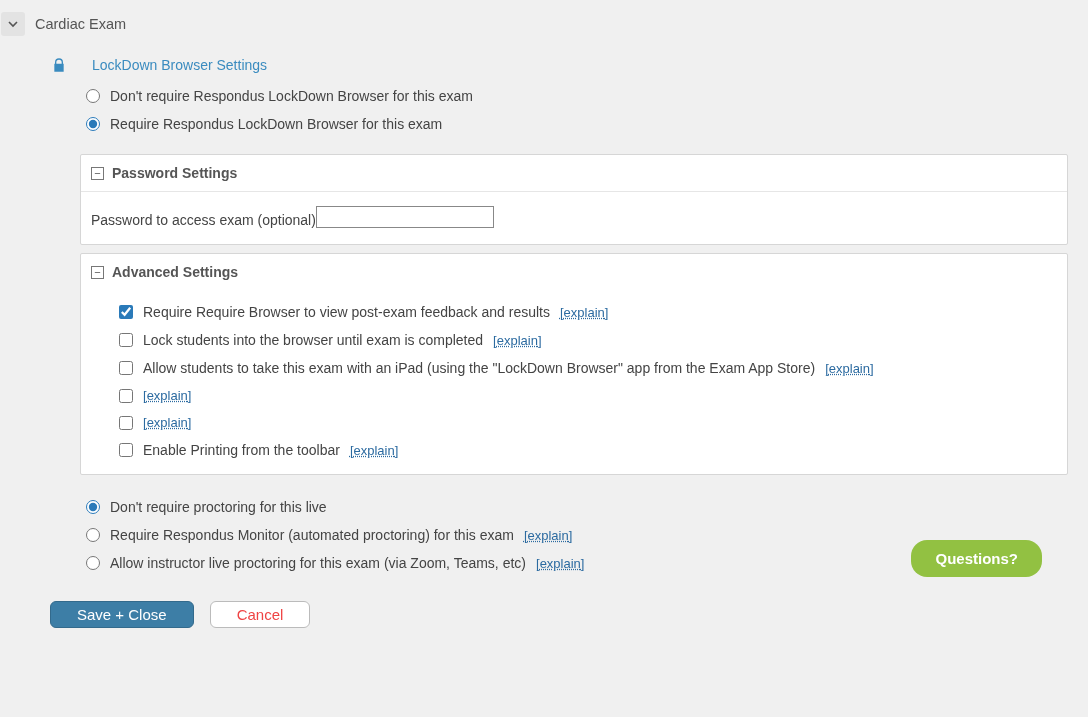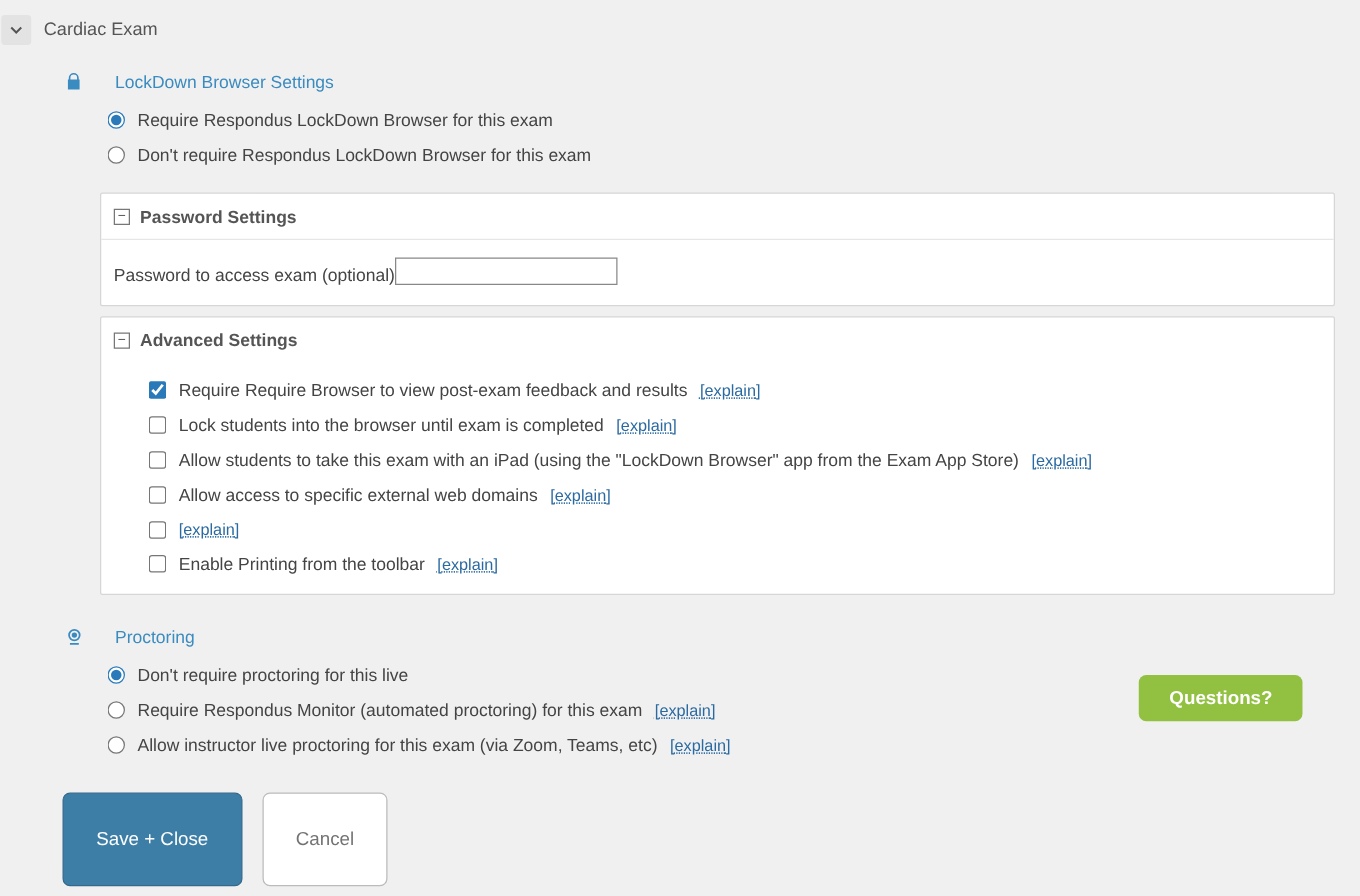--- a/index.html
+++ b/index.html
@@ -101,35 +101,35 @@
     cursor:pointer;
   }
   .explain::before{content:"[";}
   .explain::after{content:"]";}
 
   .proctoring { margin-top:24px; }
 
   .btn-row { display:flex; gap:16px; margin-top:30px; padding-left:0;}
   .btn {
     border-radius:6px;
-    padding:28px 26px;
+    padding:4px 26px;
     font-size:15px;
     cursor:pointer;
     border:1px solid transparent;
   }
   .btn-save { background:#3d7ea6; color:#fff; border-color:#336a8c;}
-  .btn-cancel { background:#fff; color:#737373; border-color:#bbb;}
+  .btn-cancel { background:#fff; color:#ef4444; border-color:#bbb;}
 
   .questions {
     position:absolute;
     right:46px;
     bottom:140px;
     background:#92c142;
     color:#fff;
-    border-radius:6px;
+    border-radius:16px;
     padding:10px 24px;
     font-size:15px;
     font-weight:600;
     cursor:pointer;
   }
 </style>
 </head>
 <body>
 
 <div class="wrap">
@@ -148,26 +148,26 @@
       <span class="section-icon">
         <svg viewBox="0 0 24 24" width="16" height="16" fill="#3a8bbf">
             <path d="M6 10V8a6 6 0 0112 0v2h1v12H5V10h1zm2 0h8V8a4 4 0 00-8 0v2z"></path>
           </svg>
       </span>
       <span class="label">LockDown Browser Settings</span>
     </div>
 
     <div class="radio-list">
       <div class="radio-row">
+        <input type="radio" name="ldb" style="">
+        <label>Don't require Respondus LockDown Browser for this exam</label>
+      </div>
+      <div class="radio-row">
         <input type="radio" name="ldb" checked="" style="">
         <label>Require Respondus LockDown Browser for this exam</label>
-      </div>
-      <div class="radio-row">
-        <input type="radio" name="ldb" style="">
-        <label>Don't require Respondus LockDown Browser for this exam</label>
       </div>
     </div>
 
     <div class="panel">
       <div class="panel-head">
         <div class="minus-box">−</div>
         <div class="panel-title">Password Settings</div>
       </div>
       <div class="panel-body">
         <div class="pw-row">
@@ -194,47 +194,36 @@
               <span>Lock students into the browser until exam is completed</span> 
               <span class="explain">explain</span>
             </div>
             <div class="check-row">
               <input type="checkbox" style="">
               <span>Allow students to take this exam with an iPad (using the "LockDown Browser" app from the Exam App Store)</span> 
               <span class="explain">explain</span>
             </div>
             <div class="check-row">
               <input type="checkbox" style="">
-              <span>Allow access to specific external web domains</span> 
               <span class="explain">explain</span>
             </div>
             <div class="check-row">
               <input type="checkbox" style="">
               <span class="explain">explain</span>
             </div>
             <div class="check-row">
               <input type="checkbox" style="">
               <span>Enable Printing from the toolbar</span> 
               <span class="explain">explain</span>
             </div>
           </div>
       </div>
     </div>
 
     <div class="proctoring">
-      <div class="section-head">
-        <span class="section-icon">
-          <svg viewBox="0 0 24 24" width="17" height="17" fill="none" stroke="#3a8bbf" stroke-width="2">
-              <circle cx="12" cy="10" r="6"></circle>
-              <circle cx="12" cy="10" r="2" fill="#3a8bbf"></circle>
-              <path d="M7 20h10"></path>
-            </svg>
-        </span>
-        <span class="label">Proctoring</span>
-      </div>
       <div class="radio-list" id="proc-list" style="margin-bottom:0;">
           <div class="radio-row">
             <input type="radio" name="proc" checked="" style="">
             <span>Don't require proctoring for this live</span>
           </div>
           <div class="radio-row">
             <input type="radio" name="proc" style="">
             <span>Require Respondus Monitor (automated proctoring) for this exam</span> 
             <span class="explain">explain</span>
           </div>

